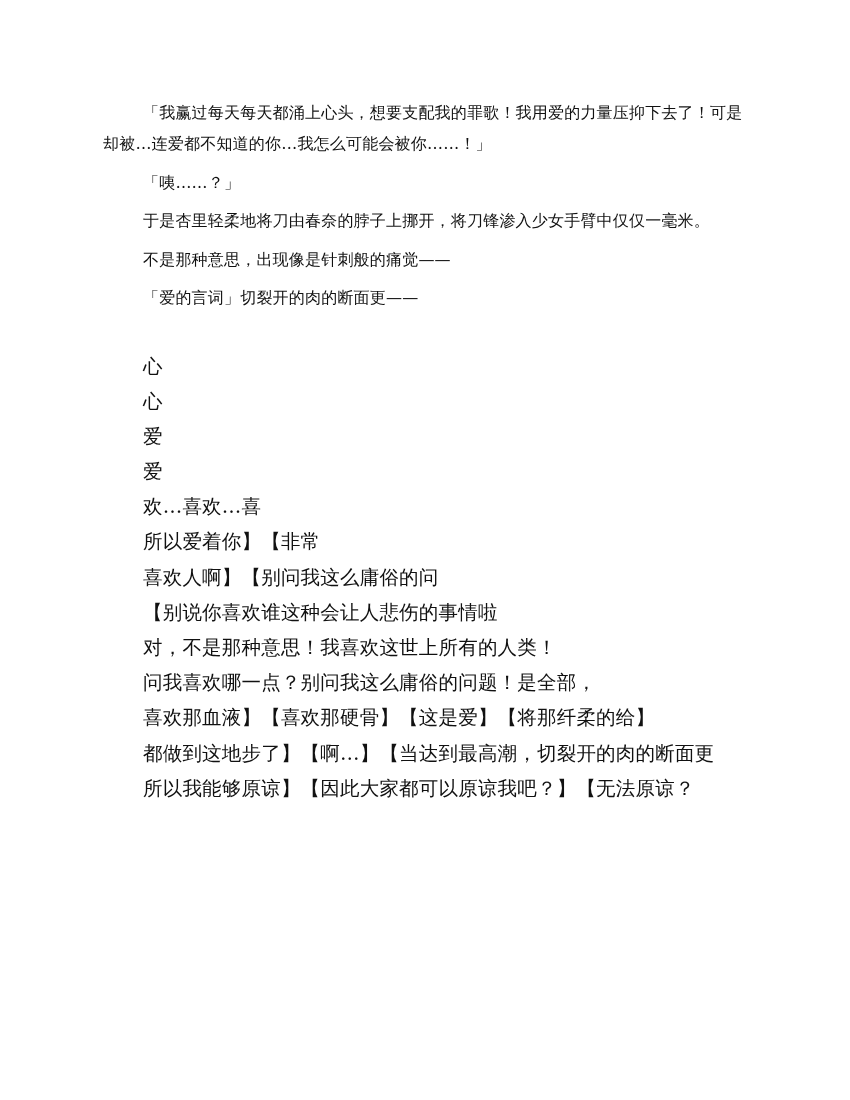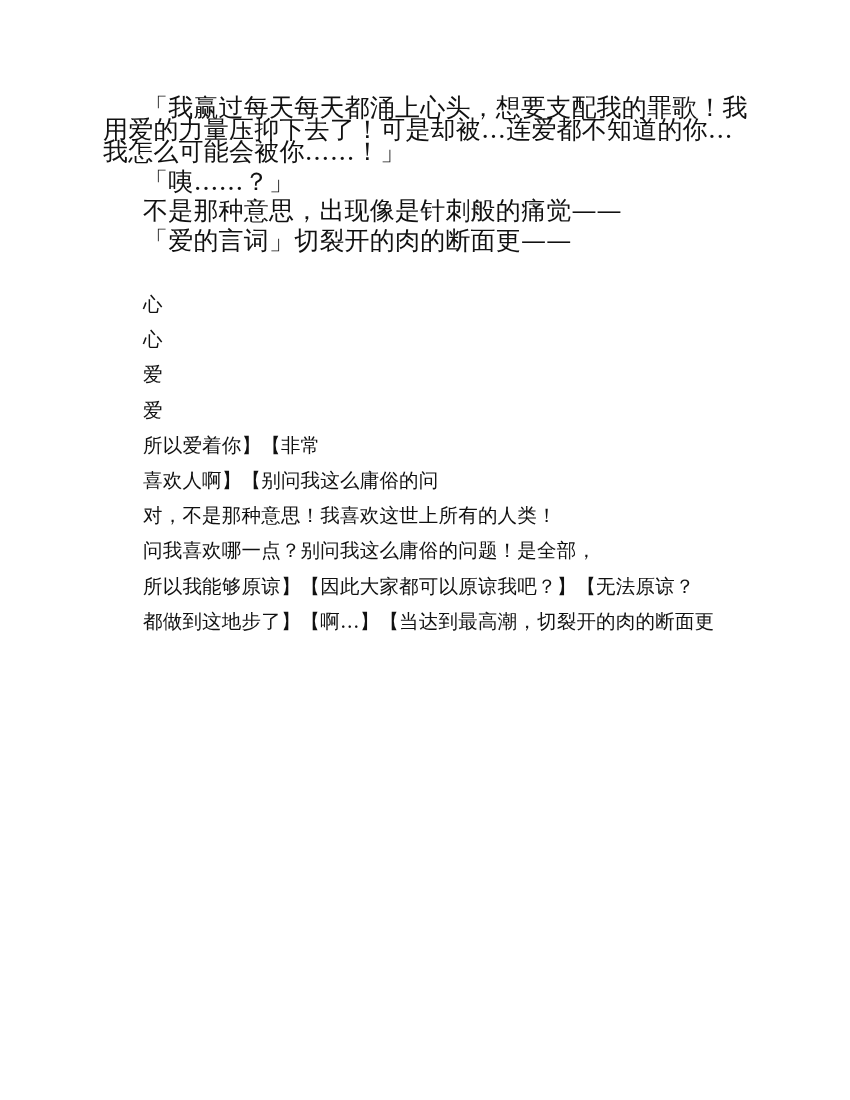--- a/index.html
+++ b/index.html
@@ -16,22 +16,22 @@
       color: #111111;
     }
     .page {
       position: absolute;
       left: 103px;
       top: 97px;
       width: 645px;
     }
     .para {
       margin: 0 0 7.5px 0;
-      font-size: 25px;
-      line-height: 22px;
+      font-size: 16px;
+      line-height: 31px;
       text-indent: 40px;
       white-space: normal;
       word-break: break-all;
       letter-spacing: 0.2px;
     }
     .spacer {
       height: 32px;
     }
     .verse {
       margin: 0 0 7.2px 0;
@@ -41,28 +41,32 @@
       letter-spacing: 0.2px;
       white-space: nowrap;
     }
   </style>
 </head>
 <body>
 
 <div class="page">
   <p class="para">「我赢过每天每天都涌上心头，想要支配我的罪歌！我用爱的力量压抑下去了！可是却被…连爱都不知道的你…我怎么可能会被你……！」</p>
   <p class="para">「咦……？」</p>
+  <p class="para">于是杏里轻柔地将刀由春奈的脖子上挪开，将刀锋渗入少女手臂中仅仅一毫米。</p>
   <p class="para">不是那种意思，出现像是针刺般的痛觉——</p>
   <p class="para">「爱的言词」切裂开的肉的断面更——</p>
 
   <div class="spacer"></div>
 
   <div class="verse">心</div>
   <div class="verse">心</div>
   <div class="verse">爱</div>
   <div class="verse">爱</div>
+  <div class="verse">欢…喜欢…喜</div>
   <div class="verse">所以爱着你】【非常</div>
   <div class="verse">喜欢人啊】【别问我这么庸俗的问</div>
+  <div class="verse">【别说你喜欢谁这种会让人悲伤的事情啦</div>
   <div class="verse">对，不是那种意思！我喜欢这世上所有的人类！</div>
   <div class="verse">问我喜欢哪一点？别问我这么庸俗的问题！是全部，</div>
+  <div class="verse">喜欢那血液】【喜欢那硬骨】【这是爱】【将那纤柔的给】</div>
+  <div class="verse">都做到这地步了】【啊…】【当达到最高潮，切裂开的肉的断面更</div>
   <div class="verse">所以我能够原谅】【因此大家都可以原谅我吧？】【无法原谅？</div>
-  <div class="verse">都做到这地步了】【啊…】【当达到最高潮，切裂开的肉的断面更</div>
 </div>
 
 </body></html>

